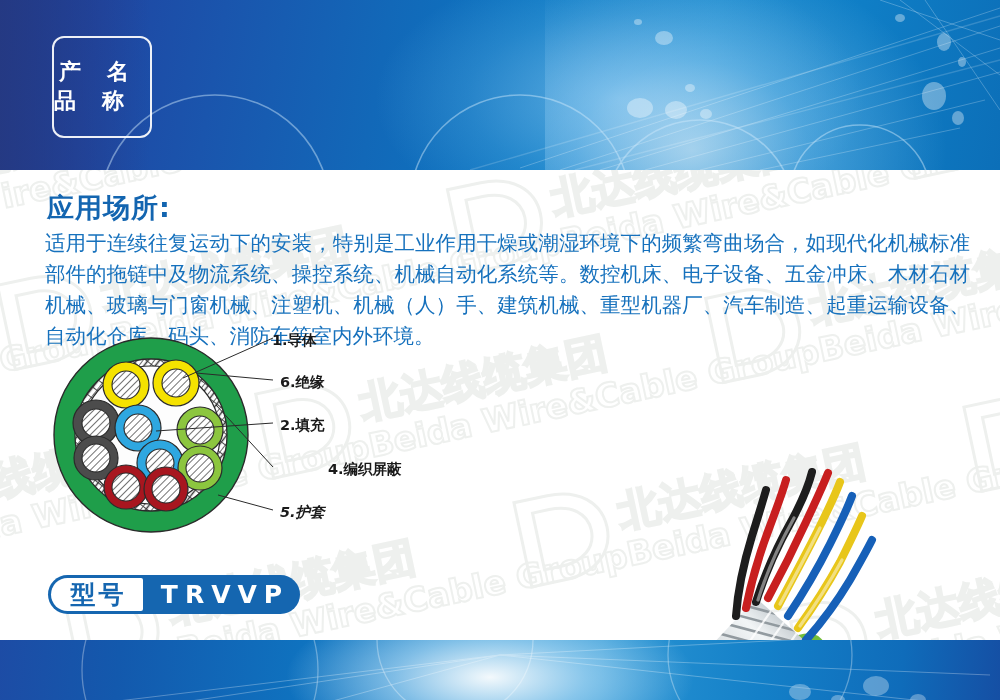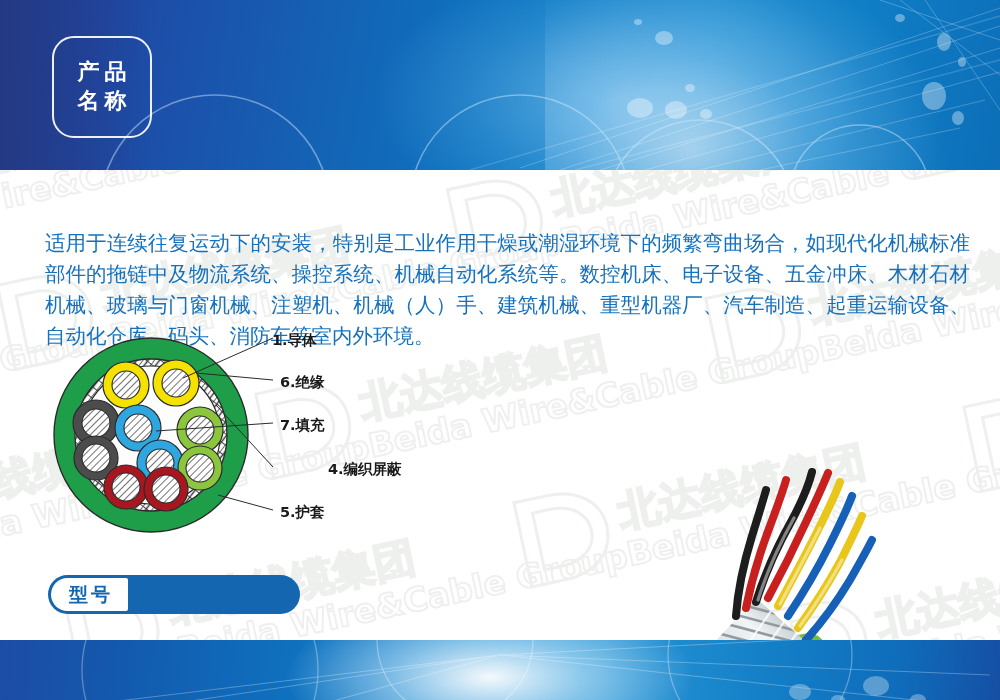--- a/index.html
+++ b/index.html
@@ -34,22 +34,22 @@
   #header .glow{
     position:absolute;left:545px;top:-60px;width:420px;height:300px;
     background:radial-gradient(ellipse at 35% 70%, rgba(255,255,255,.55) 0%, rgba(190,230,255,.30) 30%, rgba(255,255,255,0) 66%);
   }
   #header .rays{position:absolute;left:0;top:0;width:1000px;height:170px;opacity:.55;}
   #header .arcs{position:absolute;left:0;top:0;width:1000px;height:170px;opacity:.85;}
 
   
   #name-badge{
     position:absolute;left:52px;top:36px;width:96px;height:98px;
-    border:2px solid rgba(255,255,255,.92);border-radius:22px;
-    display:flex;flex-direction:column;align-items:center;justify-content:center;
+    border:2px solid rgba(255,255,255,.92);border-radius:12px;
+    display:flex;flex-direction:row;align-items:center;justify-content:center;
     color:#fff;font-size:22px;font-weight:bold;letter-spacing:5px;line-height:1.30;
     text-indent:5px;
   }
   #title{
     position:absolute;left:168px;top:52px;
     color:#fff;font-size:45px;font-weight:bold;letter-spacing:14px;
     text-shadow:2px 2px 5px rgba(4,30,72,.55);white-space:nowrap;
   }
 
   
@@ -71,23 +71,23 @@
   .legend-item{
     position:absolute;color:#1a1a1a;font-size:14.5px;font-weight:bold;white-space:nowrap;
   }
 
   
   #model-badge{
     position:absolute;left:48px;top:405px;width:252px;height:39px;
     background:#1566b0;border-radius:20px;display:flex;align-items:center;overflow:hidden;
   }
   #model-key{
-    width:77px;height:33px;margin-left:3px;background:#ffffff;border-radius:17px 2px 2px 17px;
+    width:92px;height:33px;margin-left:3px;background:#ffffff;border-radius:17px 2px 2px 17px;
     display:flex;align-items:center;justify-content:center;
-    color:#1566b0;font-size:19px;font-weight:bold;letter-spacing:3px;text-indent:3px;
+    color:#1566b0;font-size:25px;font-weight:bold;letter-spacing:3px;text-indent:3px;
   }
   #model-val{
     flex:1;display:flex;align-items:center;justify-content:center;
     color:#ffffff;font-size:25px;font-weight:bold;letter-spacing:7px;text-indent:7px;
   }
 
   
   #photo{position:absolute;left:560px;top:170px;width:440px;height:480px;}
 
   
@@ -187,20 +187,21 @@
         <use href="#wm-unit" x="-290" y="500"></use>
         <use href="#wm-unit" x="170" y="500"></use>
         <use href="#wm-unit" x="630" y="500"></use>
         <use href="#wm-unit" x="1090" y="500"></use>
         <use href="#wm-unit" x="-60" y="660"></use>
         <use href="#wm-unit" x="400" y="660"></use>
         <use href="#wm-unit" x="860" y="660"></use>
       </g>
     </svg>
 
+    <div id="app-heading">应用场所:</div>
     <div id="app-body">适用于连续往复运动下的安装，特别是工业作用干燥或潮湿环境下的频繁弯曲场合，如现代化机械标准部件的拖链中及物流系统、操控系统、机械自动化系统等。数控机床、电子设备、五金冲床、木材石材机械、玻璃与门窗机械、注塑机、机械（人）手、建筑机械、重型机器厂、汽车制造、起重运输设备、自动化仓库、码头、消防车等室内外环境。</div>
 
     <svg id="cross-section" viewBox="0 0 330 200">
       <defs>
         <pattern id="hatch" width="5" height="5" patternUnits="userSpaceOnUse" patternTransform="rotate(45)">
           <rect width="5" height="5" fill="#ffffff"></rect>
           <line x1="0" y1="0" x2="0" y2="5" stroke="#6b6b6b" stroke-width="1.9"></line>
         </pattern>
         <pattern id="braid" width="9" height="9" patternUnits="userSpaceOnUse" patternTransform="rotate(38)">
           <rect width="9" height="9" fill="#ffffff"></rect>
@@ -249,27 +250,28 @@
         <path d="M148 38 L225 45"></path>
         <path d="M108 96 L225 88"></path>
         <path d="M168 70 L225 132"></path>
         <path d="M170 160 L225 175"></path>
       </g>
     </svg>
 
     <div id="legend">
       <div class="legend-item" style="left:0;top:-4px;">1.导体</div>
       <div class="legend-item" style="left:8px;top:38px;">6.绝缘</div>
-      <div class="legend-item" style="left:8px;top:81px;">7.填充</div>
+      <div class="legend-item" style="left:8px;top:81px;">2.填充</div>
       <div class="legend-item" style="left:8px;top:125px;margin-left:48px;">4.编织屏蔽</div>
-      <div class="legend-item" style="left:8px;top:168px;">5.护套</div>
+      <div class="legend-item" style="left:8px;top:168px;font-style:italic;">5.护套</div>
     </div>
 
     <div id="model-badge">
       <div id="model-key">型号</div>
+      <div id="model-val">TRVVP</div>
     </div>
 
     <svg id="photo" viewBox="0 0 440 480">
       <defs>
         <linearGradient id="jacketG" x1="0" y1="1" x2="1" y2="0">
           <stop offset="0%" stop-color="#3f7d1f"></stop>
           <stop offset="22%" stop-color="#5aa32c"></stop>
           <stop offset="50%" stop-color="#76c23c"></stop>
           <stop offset="72%" stop-color="#5fa92e"></stop>
           <stop offset="100%" stop-color="#3d7a1e"></stop>

